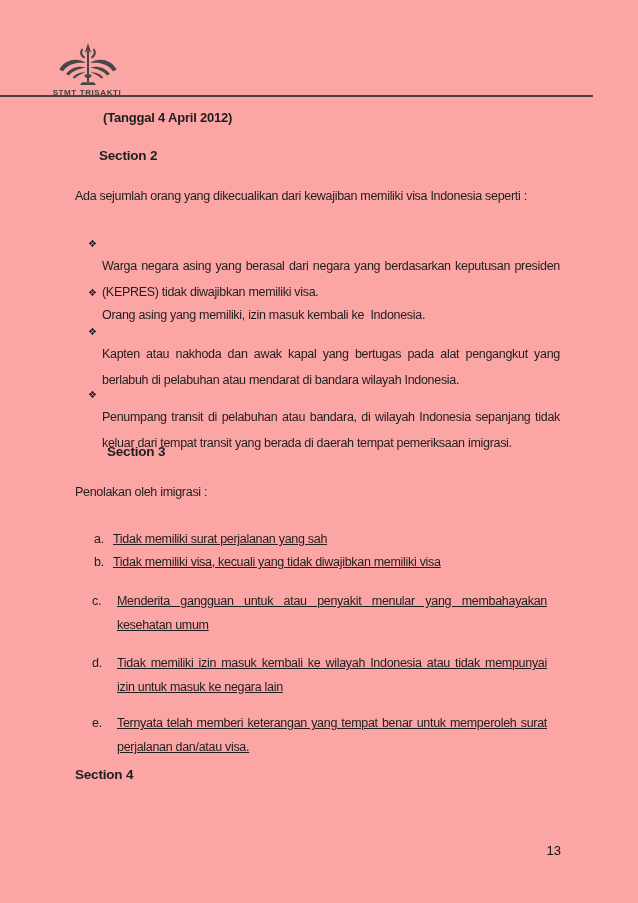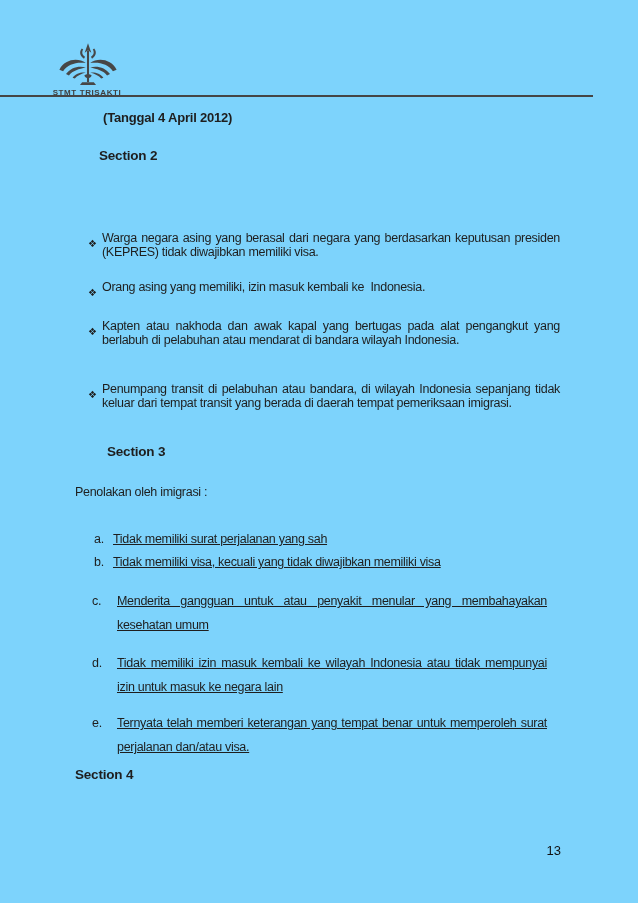--- a/index.html
+++ b/index.html
@@ -1,19 +1,19 @@
 <!DOCTYPE html>
 <html><head>
 <meta charset="utf-8">
 <style>
   html,body { margin:0; padding:0; background:#ffffff; }
   .page {
     position:relative;
     width:638px; height:903px;
-    background:#7dd3fc;
+    background:#fca5a5;
     font-family:"Liberation Sans","DejaVu Sans",sans-serif;
     color:#1e1e1e;
     overflow:hidden;
   }
   .abs { position:absolute; }
 
   
   .logo-mark { left:55px; top:43px; width:66px; height:46px; color:#474747; }
   .logo-mark svg { display:block; width:66px; height:46px; fill:currentColor; }
   .logo-caption {
@@ -39,22 +39,23 @@
   .s3-intro   { left:75px; top:485px; white-space:nowrap;text-align:right; }
   .s4-heading { left:75px; top:767px; }
 
   
   .bullet { left:88px; display:flex; }
   .bullet .marker {
     flex:0 0 14px; font-family:"DejaVu Sans",sans-serif;
     font-size:10px; line-height:25px; color:#1e1e1e;
   }
   .bullet .btext {
-    width:458px; text-align:justify; line-height:14px;
+    width:458px; text-align:justify; line-height:26px;
     white-space:pre-wrap;
+    margin-top:22px;
   }
   .bullet-1 { top:231px; }
   .bullet-2 { top:280px; }
   .bullet-3 { top:319px; }
   .bullet-4 { top:382px; }
 
   
   .litem { display:flex; }
   .litem .llabel { line-height:24px; }
   .litem .ltext  { line-height:24px;text-decoration:underline; }
@@ -94,20 +95,21 @@
       <path d="M37 53 L53 53 L56 57 L34 57 Z"></path>
     </svg>
   </div>
   <div class="abs logo-caption">STMT TRISAKTI</div>
 
   <div class="abs header-rule"></div>
 
   <div class="abs date-line">(Tanggal 4 April 2012)</div>
 
   <div class="abs heading s2-heading">Section 2</div>
+  <div class="abs body-text s2-intro">Ada sejumlah orang yang dikecualikan dari kewajiban memiliki visa Indonesia seperti :</div>
 
   <div class="abs body-text bullet bullet-1">
     <span class="marker">❖</span>
     <span class="btext">Warga negara asing yang berasal dari negara yang berdasarkan keputusan presiden (KEPRES) tidak diwajibkan memiliki visa.</span>
   </div>
   <div class="abs body-text bullet bullet-2">
     <span class="marker">❖</span>
     <span class="btext">Orang asing yang memiliki, izin masuk kembali ke  Indonesia.</span>
   </div>
   <div class="abs body-text bullet bullet-3">

